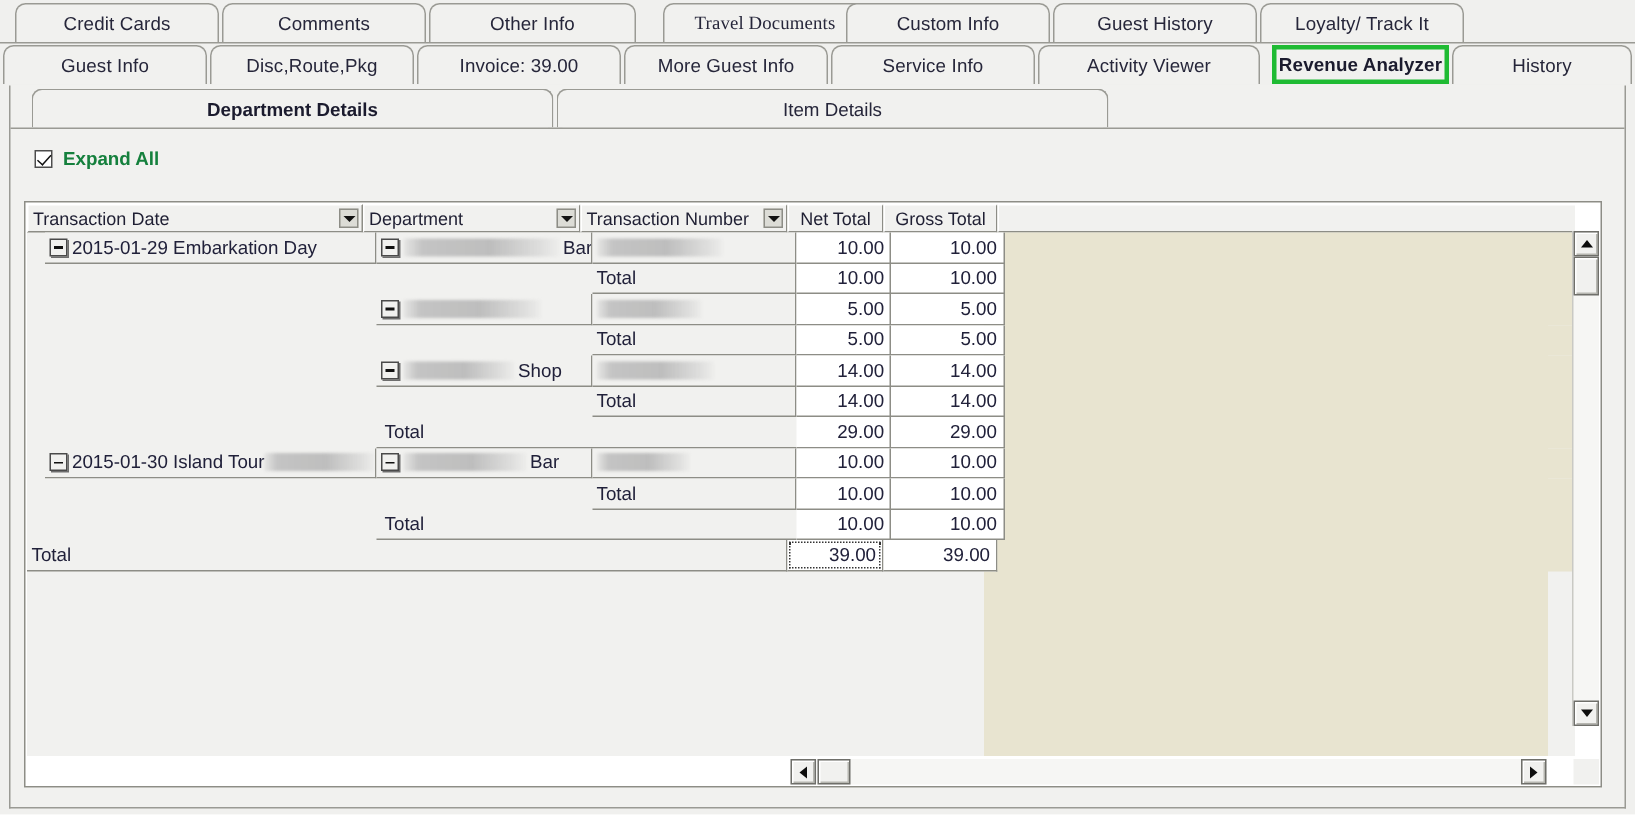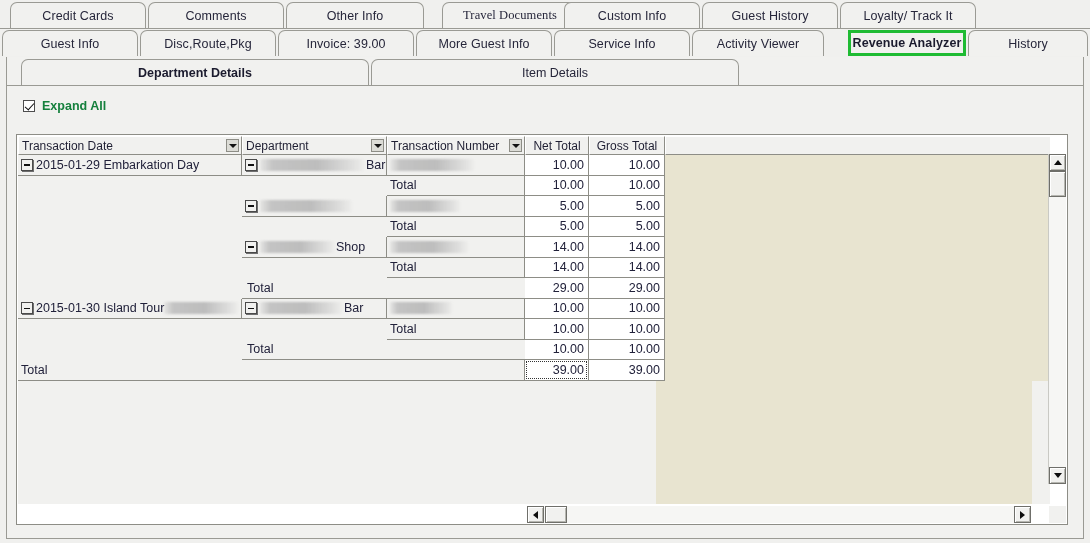--- a/index.html
+++ b/index.html
@@ -191,21 +191,21 @@
     display: block;
     width: 0; height: 0;
     border-left: 4px solid transparent;
     border-right: 4px solid transparent;
     border-top: 4px solid #121212;
   }
   .hcell.spacer { border-right: none; background: #f1f1ef; }
 
   
   .gbody { position: absolute; left: 0; top: 19px; width: 1032px; }
-  .grow { display: flex; height: 20.5px; }
+  .grow { display: flex; height: 20.5px; padding-left: 12px; }
   .cell {
     box-sizing: border-box;
     border-right: 1px solid #8d8d86;
     border-bottom: 1px solid #8d8d86;
     font-size: 12.5px;
     color: #21213a;
     display: flex;
     align-items: center;
     padding: 0 3px;
     white-space: nowrap;
@@ -369,21 +369,21 @@
       </div>
       <div class="tab" style="left: 278px; width: 136px;">
         <span>Invoice: 39.00</span>
       </div>
       <div class="tab" style="left: 416px; width: 136px;">
         <span>More Guest Info</span>
       </div>
       <div class="tab" style="left: 554px; width: 136px;">
         <span>Service Info</span>
       </div>
-      <div class="tab" style="left: 692px; width: 132px;">
+      <div class="tab" style="left: 692px; width: 148px;">
         <span>Activity Viewer</span>
       </div>
       <div class="tab greenbox" style="left: 828px; width: 138px;">
         <div class="greenframe">
           <span>Revenue Analyzer</span>
         </div>
       </div>
       <div class="tab" style="left: 968px; width: 120px;">
         <span>History</span>
       </div>

